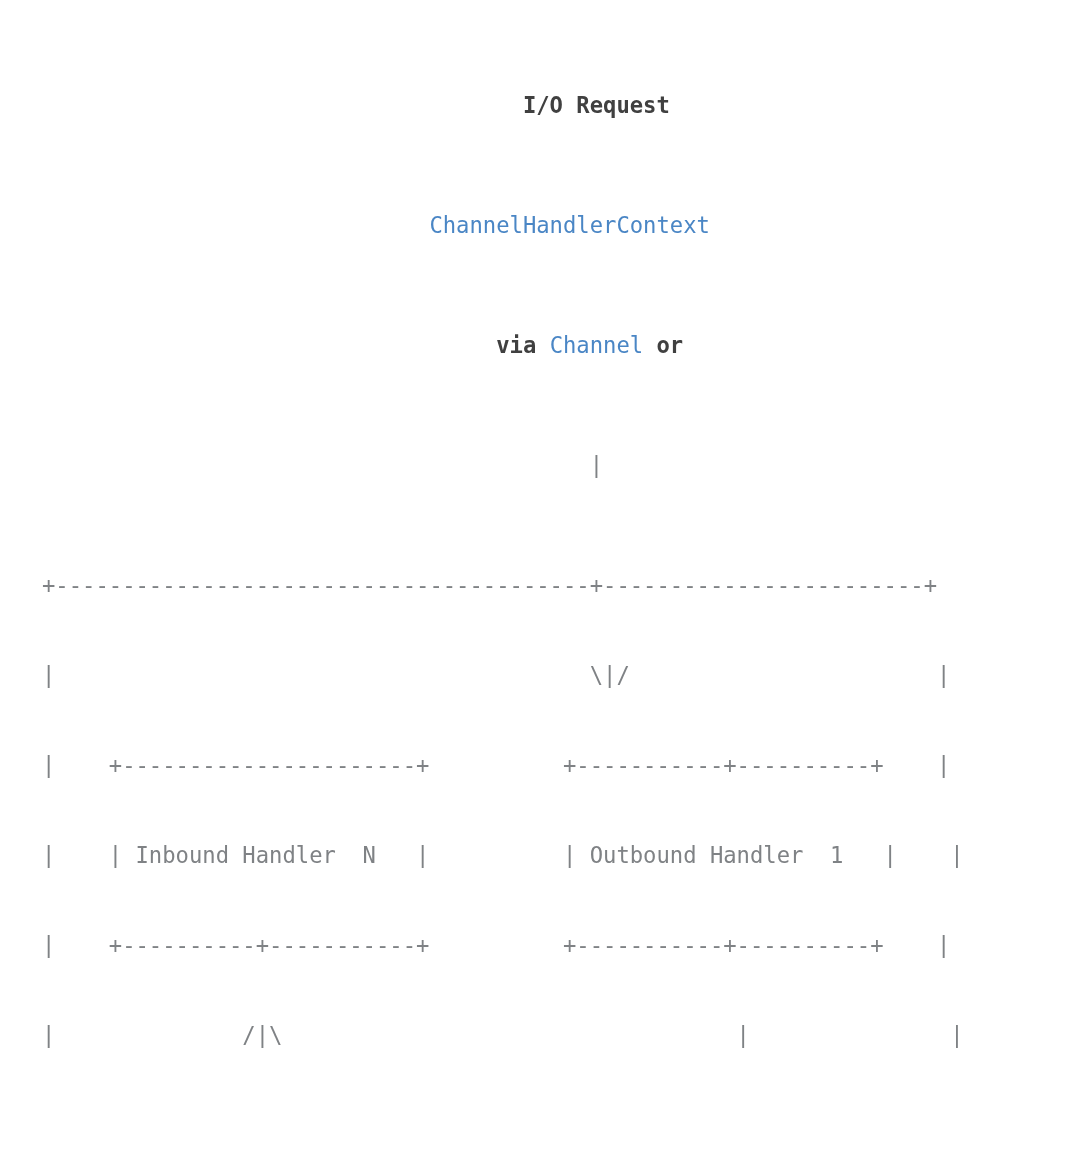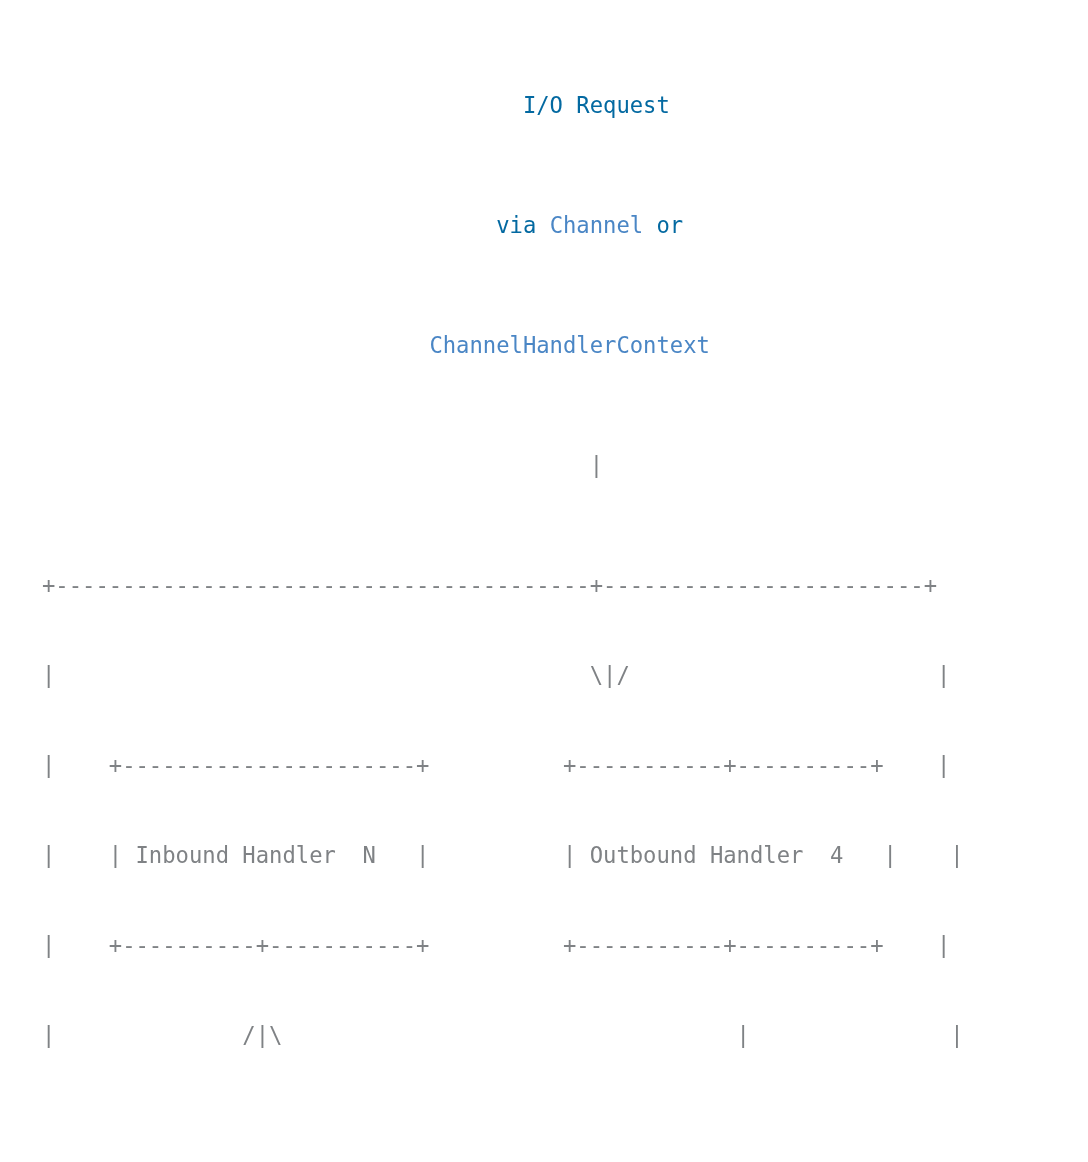--- a/index.html
+++ b/index.html
@@ -24,39 +24,39 @@
     white-space: pre;
     color: #7f8285;
     -webkit-font-smoothing: antialiased;
   }
   #ascii-diagram .ln {
     display: block;
     height: 30px;
     padding-left: 42px;
   }
   .blue { color: #4a86c5; }
-  .gray { color: #0369a1; }
+  .gray { color: #404040; font-weight: bold; }
 </style>
 </head>
 <body>
 
 <div id="ascii-diagram">
 
   <span class="ln"><span>                                    </span><span class="gray">I/O Request</span></span>
 
+  <span class="ln"><span>                             </span><span class="blue">ChannelHandlerContext</span></span>
+
   <span class="ln"><span>                                  </span><span class="gray">via </span><span class="blue">Channel</span><span class="gray"> or</span></span>
-
-  <span class="ln"><span>                             </span><span class="blue">ChannelHandlerContext</span></span>
 
   <span class="ln"><span>                                         </span><span>|</span></span>
 
   <span class="ln">+----------------------------------------+------------------------+</span>
   <span class="ln">|                                        \|/                       |</span>
   <span class="ln">|    +----------------------+          +-----------+----------+    |</span>
-  <span class="ln">|    | Inbound Handler  N   |          | Outbound Handler  4   |    |</span>
+  <span class="ln">|    | Inbound Handler  N   |          | Outbound Handler  1   |    |</span>
   <span class="ln">|    +----------+-----------+          +-----------+----------+    |</span>
   <span class="ln">|              /|\                                  |               |</span>
   
   
   
   
   
   
   
   

